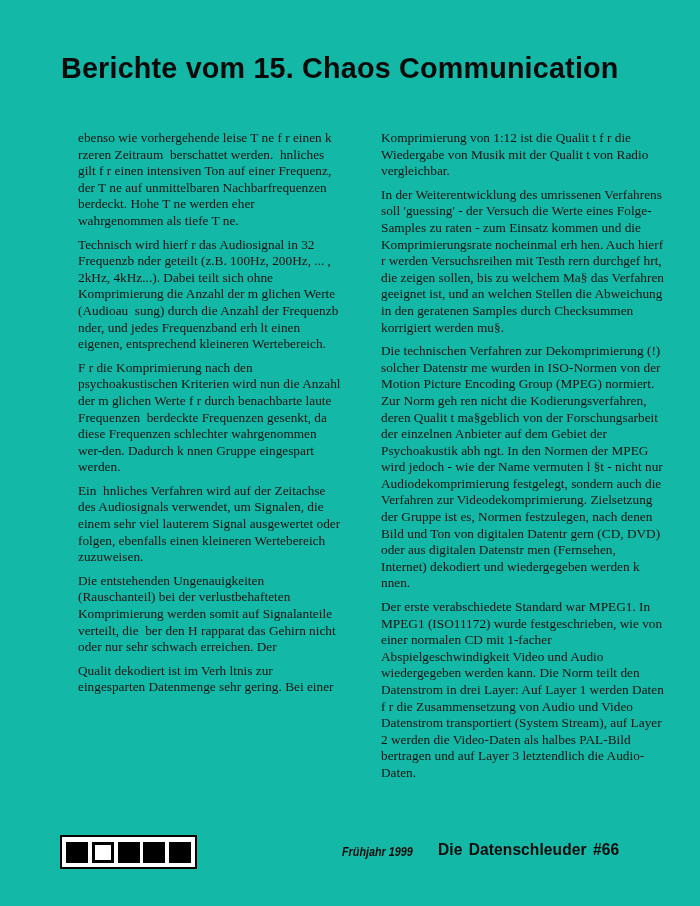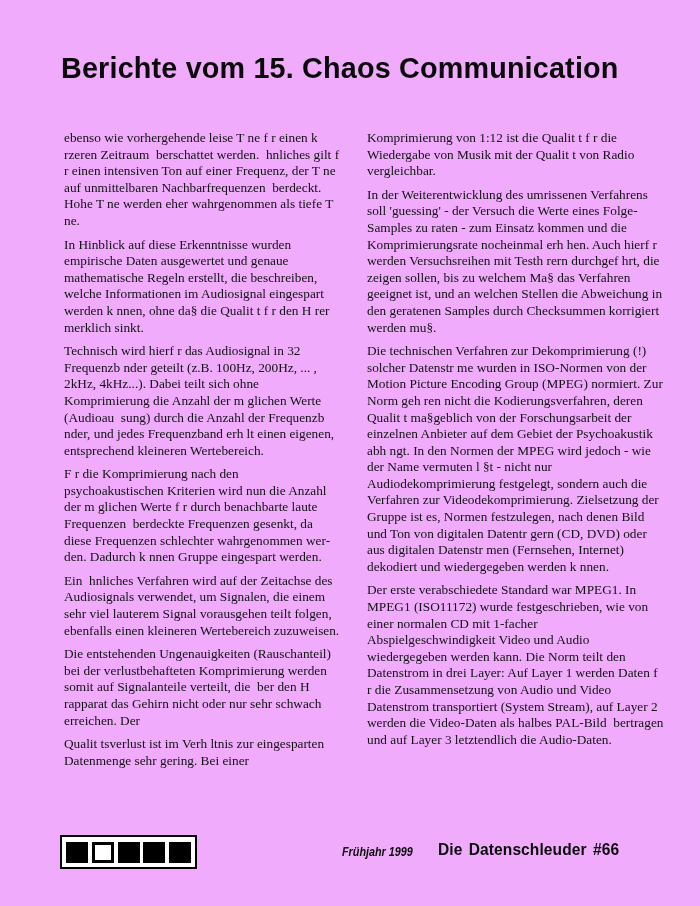--- a/index.html
+++ b/index.html
@@ -1,20 +1,20 @@
 <!DOCTYPE html>
 <html><head>
 <meta charset="utf-8">
 <style>
   html, body { margin: 0; padding: 0; background: #ffffff; }
   .page {
     position: relative;
     width: 700px;
     height: 906px;
-    background: #f0abfc;
+    background: #14b8a6;
     color: #121212;
     font-family: "Liberation Serif", serif;
     overflow: hidden;
   }
   .title {
     position: absolute;
     left: 61px;
     top: 52px;
     font-family: "Liberation Sans", sans-serif;
     font-weight: bold;
@@ -25,21 +25,21 @@
     transform-origin: left top;
     color: #0a0a0a;
   }
   .col {
     position: absolute;
     top: 130px;
     font-size: 13.3px;
     line-height: 16.6px;
   }
   .col p {
-    margin: 0 0 7px 2px;
+    margin: 0 0 7px 16px;
     white-space: pre-wrap;
   }
   .col-left  { left: 62px;  width: 279px; }
   .col-right { left: 365px; width: 299px; }
   .stamp-box {
     position: absolute;
     left: 60px;
     top: 835px;
     width: 137px;
     height: 34px;
@@ -84,26 +84,25 @@
 </style>
 </head>
 <body>
 
 <div class="page">
 
   <div class="title">Berichte vom 15. Chaos Communication</div>
 
   <div class="col col-left">
     <p>ebenso wie vorhergehende leise T ne f r einen k rzeren Zeitraum  berschattet werden.  hnliches gilt f r einen intensiven Ton auf einer Frequenz, der T ne auf unmittelbaren Nachbarfrequenzen  berdeckt. Hohe T ne werden eher wahrgenommen als tiefe T ne.</p>
-    <p>In Hinblick auf diese Erkenntnisse wurden empirische Daten ausgewertet und genaue mathematische Regeln erstellt, die beschreiben, welche Informationen im Audiosignal eingespart werden k nnen, ohne da§ die Qualit t f r den H rer merklich sinkt.</p>
     <p>Technisch wird hierf r das Audiosignal in 32 Frequenzb nder geteilt (z.B. 100Hz, 200Hz, ... , 2kHz, 4kHz...). Dabei teilt sich ohne Komprimierung die Anzahl der m glichen Werte (Audioau  sung) durch die Anzahl der Frequenzb nder, und jedes Frequenzband erh lt einen eigenen, entsprechend kleineren Wertebereich.</p>
     <p>F r die Komprimierung nach den psychoakustischen Kriterien wird nun die Anzahl der m glichen Werte f r durch benachbarte laute Frequenzen  berdeckte Frequenzen gesenkt, da diese Frequenzen schlechter wahrgenommen wer-den. Dadurch k nnen Gruppe eingespart werden.</p>
-    <p>Ein  hnliches Verfahren wird auf der Zeitachse des Audiosignals verwendet, um Signalen, die einem sehr viel lauterem Signal vorausgehen teilt folgen, ebenfalls einen kleineren Wertebereich zuzuweisen.</p>
+    <p>Ein  hnliches Verfahren wird auf der Zeitachse des Audiosignals verwendet, um Signalen, die einem sehr viel lauterem Signal ausgewertet oder folgen, ebenfalls einen kleineren Wertebereich zuzuweisen.</p>
     <p>Die entstehenden Ungenauigkeiten (Rauschanteil) bei der verlustbehafteten Komprimierung werden somit auf Signalanteile verteilt, die  ber den H rapparat das Gehirn nicht oder nur sehr schwach erreichen. Der</p>
-    <p>Qualit tsverlust ist im Verh ltnis zur eingesparten Datenmenge sehr gering. Bei einer</p>
+    <p>Qualit dekodiert ist im Verh ltnis zur eingesparten Datenmenge sehr gering. Bei einer</p>
   </div>
 
   <div class="col col-right">
     <p>Komprimierung von 1:12 ist die Qualit t f r die Wiedergabe von Musik mit der Qualit t von Radio vergleichbar.</p>
     <p>In der Weiterentwicklung des umrissenen Verfahrens soll 'guessing' - der Versuch die Werte eines Folge-Samples zu raten - zum Einsatz kommen und die Komprimierungsrate nocheinmal erh hen. Auch hierf r werden Versuchsreihen mit Testh rern durchgef hrt, die zeigen sollen, bis zu welchem Ma§ das Verfahren geeignet ist, und an welchen Stellen die Abweichung in den geratenen Samples durch Checksummen korrigiert werden mu§.</p>
     <p>Die technischen Verfahren zur Dekomprimierung (!) solcher Datenstr me wurden in ISO-Normen von der Motion Picture Encoding Group (MPEG) normiert. Zur Norm geh ren nicht die Kodierungsverfahren, deren Qualit t ma§geblich von der Forschungsarbeit der einzelnen Anbieter auf dem Gebiet der Psychoakustik abh ngt. In den Normen der MPEG wird jedoch - wie der Name vermuten l §t - nicht nur Audiodekomprimierung festgelegt, sondern auch die Verfahren zur Videodekomprimierung. Zielsetzung der Gruppe ist es, Normen festzulegen, nach denen Bild und Ton von digitalen Datentr gern (CD, DVD) oder aus digitalen Datenstr men (Fernsehen, Internet) dekodiert und wiedergegeben werden k nnen.</p>
     <p>Der erste verabschiedete Standard war MPEG1. In MPEG1 (ISO11172) wurde festgeschrieben, wie von einer normalen CD mit 1-facher Abspielgeschwindigkeit Video und Audio wiedergegeben werden kann. Die Norm teilt den Datenstrom in drei Layer: Auf Layer 1 werden Daten f r die Zusammensetzung von Audio und Video Datenstrom transportiert (System Stream), auf Layer 2 werden die Video-Daten als halbes PAL-Bild  bertragen und auf Layer 3 letztendlich die Audio-Daten.</p>
   </div>
 
   <div class="stamp-box">

